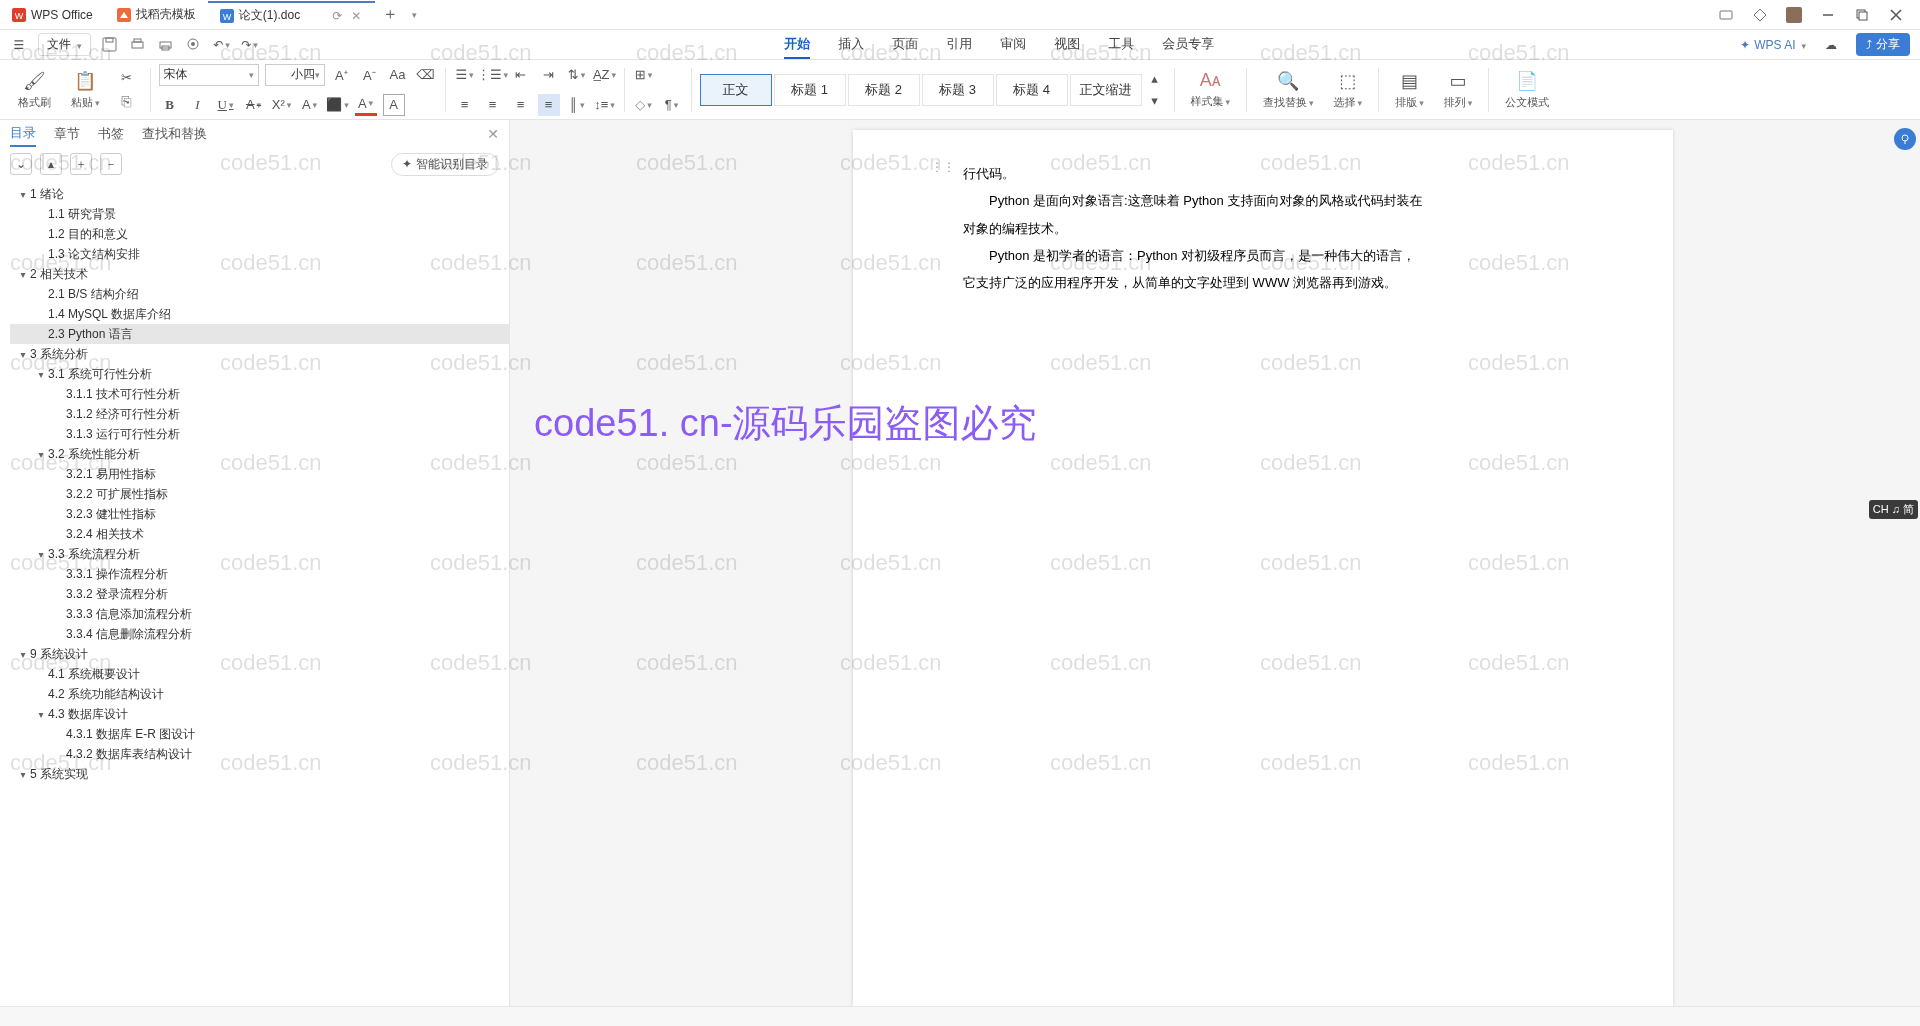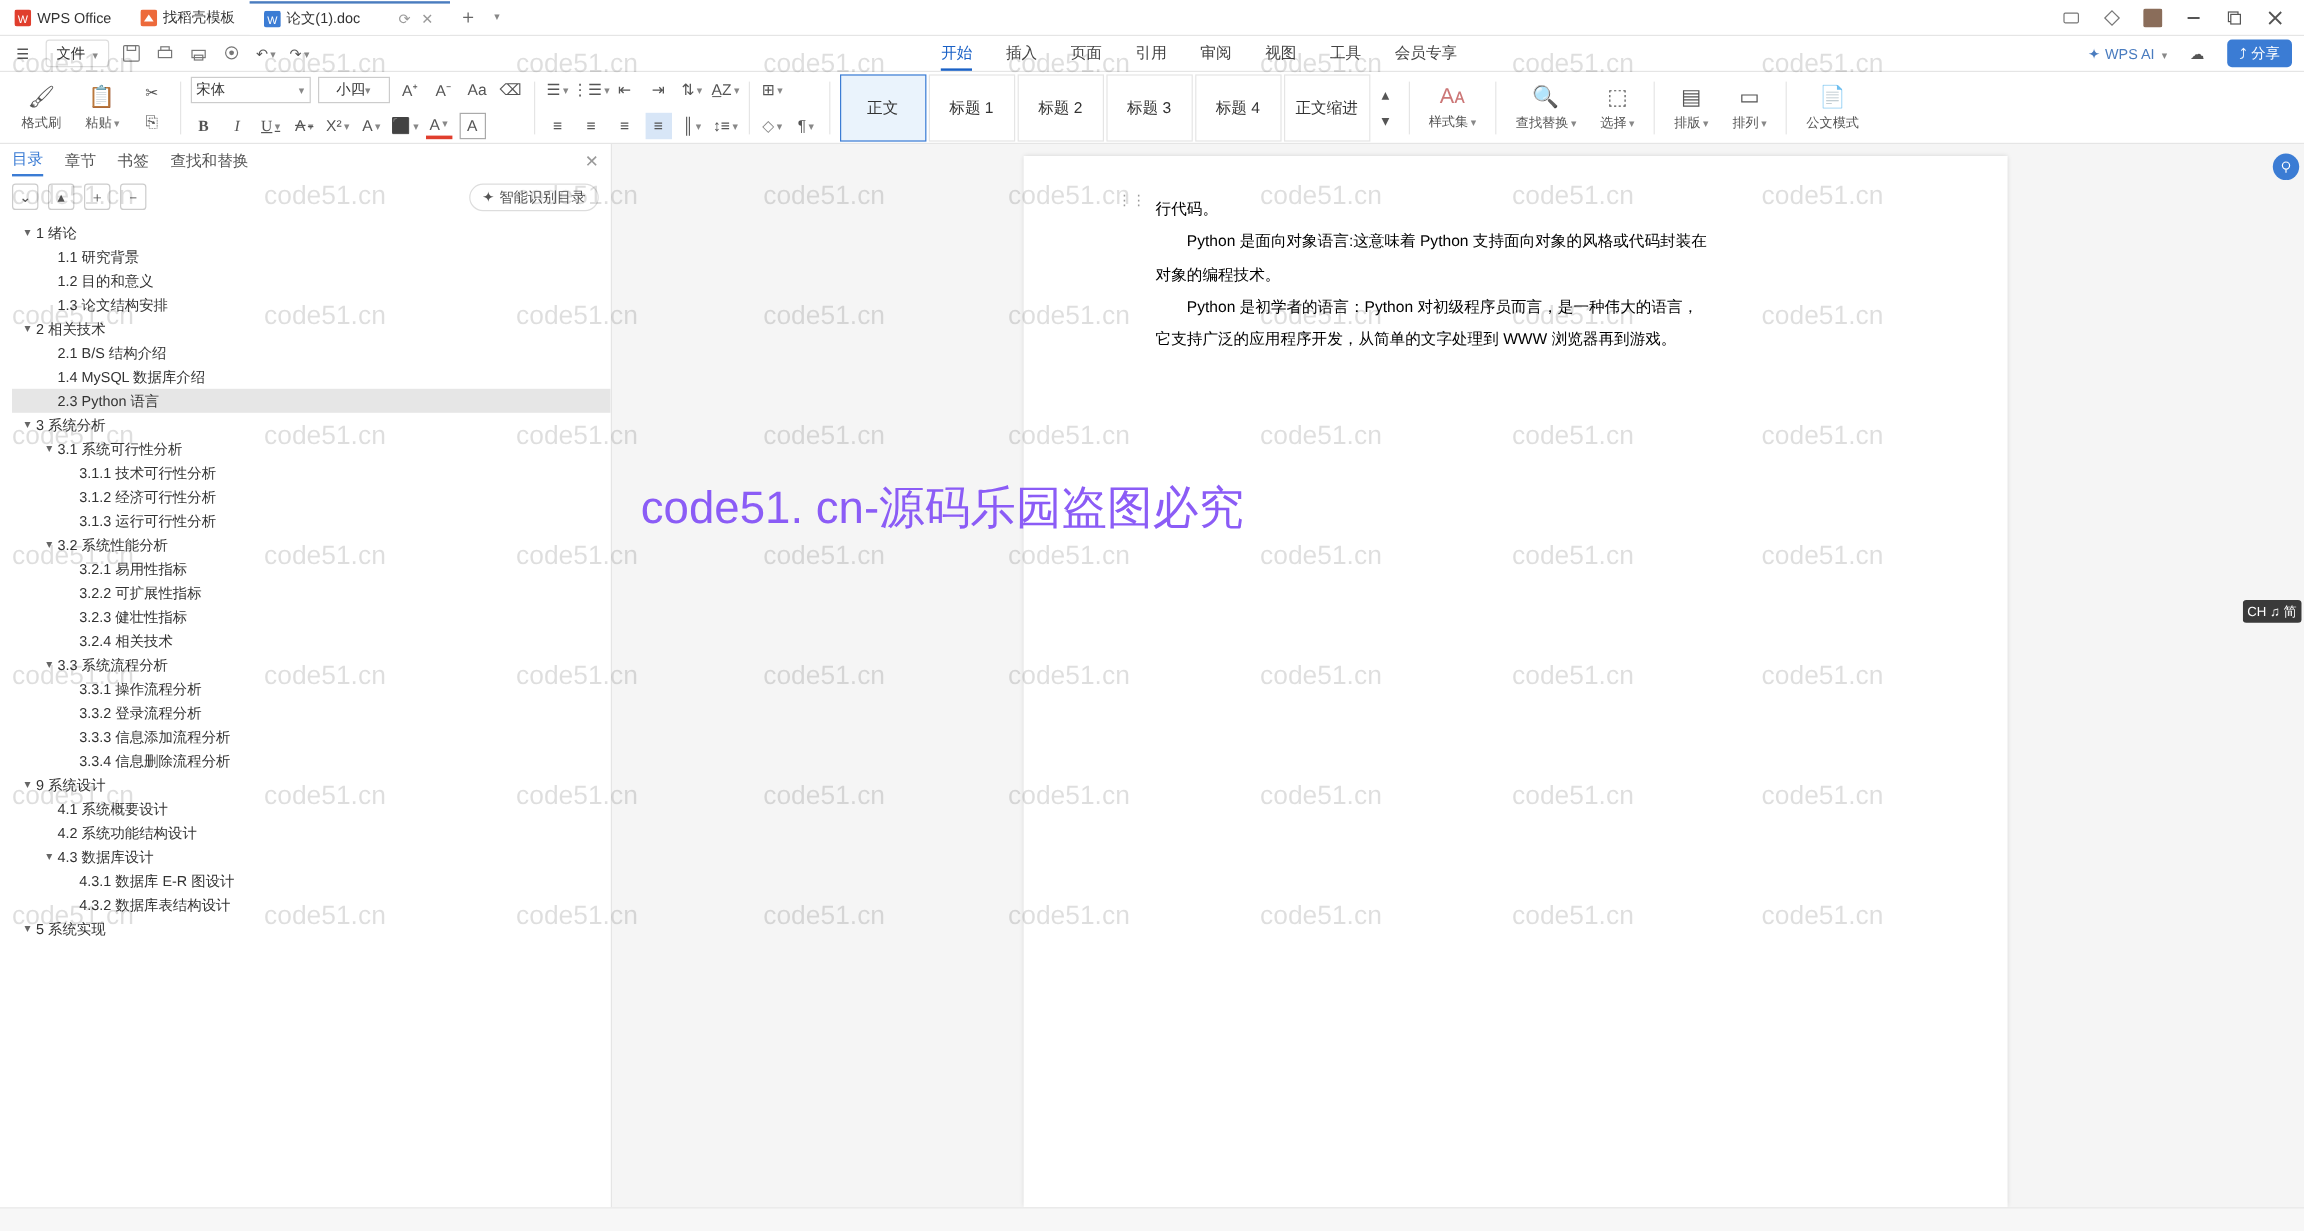--- a/index.html
+++ b/index.html
@@ -18,40 +18,40 @@
 .win-btn { width: 20px; height: 20px; display: flex; align-items: center; justify-content: center; cursor: pointer; color: #555; }
 
 
 .menubar { height: 30px; display: flex; align-items: center; padding: 0 10px; gap: 8px; border-bottom: 1px solid #e5e5e5; }
 .menu-left { display: flex; align-items: center; gap: 10px; }
 .file-menu { display: flex; align-items: center; gap: 4px; padding: 2px 8px; border: 1px solid #ddd; border-radius: 3px; cursor: pointer; }
 .quick-icons { display: flex; gap: 10px; }
 .quick-btn { width: 18px; height: 18px; display: flex; align-items: center; justify-content: center; cursor: pointer; color: #555; }
 .menu-tabs { flex: 1; display: flex; justify-content: center; gap: 28px; }
 .menu-tab { padding: 4px 0; cursor: pointer; color: #444; font-size: 13px; }
-.menu-tab.active { color: #1a61c6; border-bottom: 2px solid #1a61c6; font-weight: 400; }
+.menu-tab.active { color: #1a61c6; border-bottom: 2px solid #1a61c6; font-weight: 700; }
 .menu-right { display: flex; align-items: center; gap: 16px; }
 .wps-ai { display: flex; align-items: center; gap: 4px; color: #4a7cbf; cursor: pointer; }
 .share-btn { padding: 3px 10px; background: #3b7cd4; color: #fff; border-radius: 4px; cursor: pointer; display: flex; align-items: center; gap: 4px; }
 
 
 .ribbon { height: 60px; display: flex; align-items: center; padding: 0 10px; gap: 4px; border-bottom: 1px solid #e5e5e5; }
 .ribbon-group { display: flex; flex-direction: column; align-items: center; justify-content: center; padding: 0 8px; height: 60px; gap: 3px; }
 .ribbon-group.icon-label .rg-icon { font-size: 18px; color: #555; }
 .ribbon-group.icon-label .rg-label { font-size: 11px; color: #555; white-space: nowrap; }
 .ribbon-sep { width: 1px; height: 44px; background: #e5e5e5; margin: 0 4px; }
 .font-row { display: flex; align-items: center; gap: 6px; height: 26px; }
 .font-select { width: 100px; height: 22px; border: 1px solid #ccc; padding: 0 4px; font-size: 12px; background: #fff; display: flex; align-items: center; justify-content: space-between; cursor: pointer; }
-.size-select { width: 60px; height: 22px; border: 1px solid #ccc; padding: 0 4px; font-size: 12px; background: #fff; display: flex; align-items: center; justify-content: center; cursor: pointer; }
+.size-select { width: 60px; height: 22px; border: 1px solid #ccc; padding: 0 4px; font-size: 12px; background: #fff; display: flex; align-items: center; justify-content: flex-end; cursor: pointer; }
 .fmt-btn { width: 22px; height: 22px; display: flex; align-items: center; justify-content: center; cursor: pointer; color: #555; font-size: 13px; }
 .fmt-btn.bold { font-weight: bold; font-family: serif; }
 .fmt-btn.italic { font-style: italic; font-family: serif; }
 .fmt-btn.underline { text-decoration: underline; font-family: serif; }
 .style-gallery { display: flex; gap: 2px; align-items: center; }
-.style-item { width: 72px; height: 56px; border: 1px solid #e5e5e5; display: flex; align-items: center; justify-content: center; font-size: 13px; cursor: pointer; }
+.style-item { width: 72px; height: 32px; border: 1px solid #e5e5e5; display: flex; align-items: center; justify-content: center; font-size: 13px; cursor: pointer; }
 .style-item.active { border: 1px solid #3b7cd4; background: #eaf3fc; }
 
 
 .workspace { display: flex; height: calc(1026px - 30px - 30px - 60px - 20px); }
 .sidebar { width: 510px; background: #fff; border-right: 1px solid #e5e5e5; display: flex; flex-direction: column; overflow: hidden; position: relative; }
 .side-tabs { height: 28px; display: flex; align-items: center; padding: 0 10px; gap: 18px; border-bottom: 1px solid transparent; }
 .side-tab { padding: 3px 0; cursor: pointer; color: #555; font-size: 13px; text-align: center; }
 .side-tab.active { color: #3b7cd4; border-bottom: 2px solid #3b7cd4; }
 .side-close { margin-left: auto; cursor: pointer; color: #999; font-size: 14px; }
 .side-tools { height: 32px; display: flex; align-items: center; padding: 0 10px; gap: 8px; }

